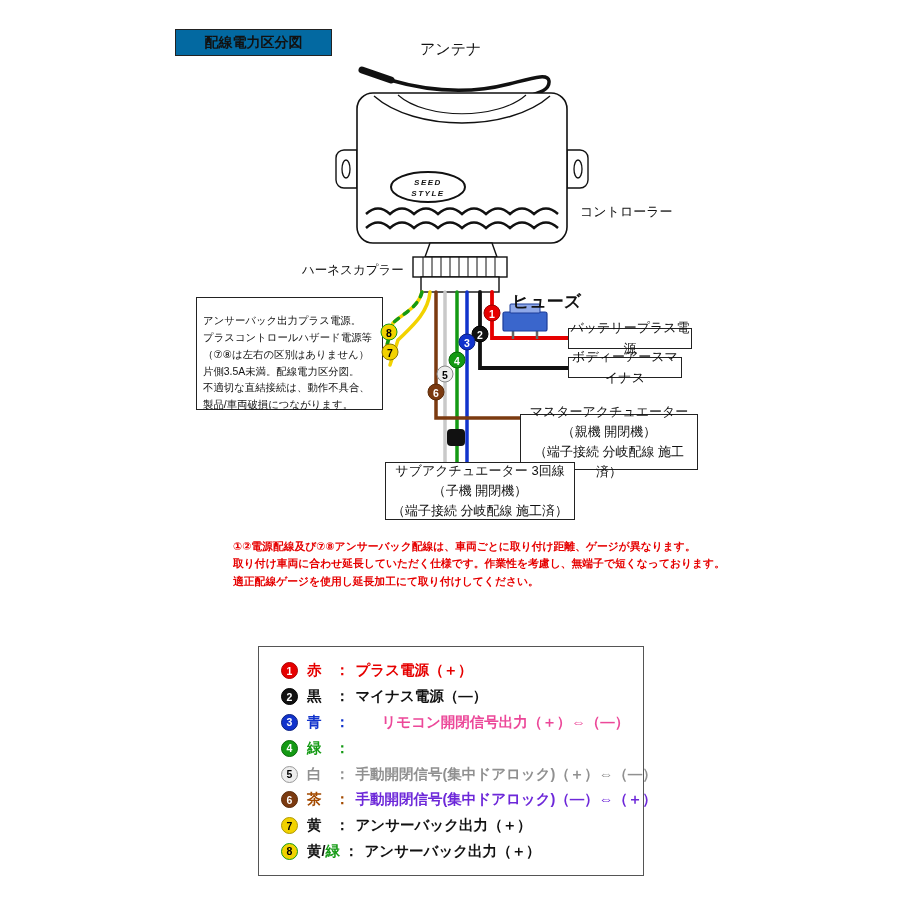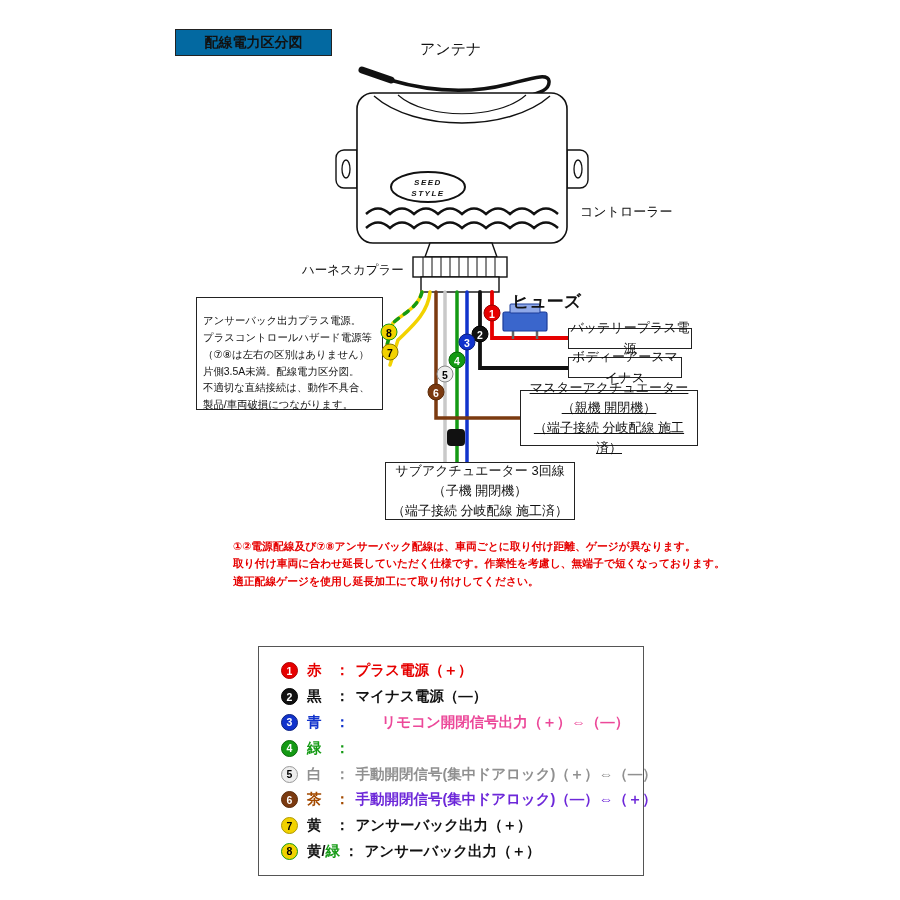--- a/index.html
+++ b/index.html
@@ -15,21 +15,21 @@
   .antenna-lbl    { left:420px; top:40px;  font-size:15px; }
   .controller-lbl { left:580px; top:203px; font-size:13px; }
   .coupler-lbl    { left:302px; top:262px; font-size:12.5px; }
   .fuse-lbl       { left:512px; top:290px; font-size:17px; font-weight:600; }
 
   .box { position:absolute; background:#fff; border:1.2px solid #222; z-index:2;
     box-sizing:border-box; font-size:13px; line-height:1.55; }
   .box.center { display:flex; flex-direction:column; align-items:center; justify-content:center; text-align:center; }
   .battery-box { left:568px; top:328px; width:124px; height:21px; }
   .earth-box   { left:568px; top:357px; width:114px; height:21px; }
-  .master-box  { left:520px; top:390px; width:178px; height:56px;text-decoration:underline; }
+  .master-box  { left:520px; top:414px; width:178px; height:56px; }
   .sub-box     { left:385px; top:462px; width:190px; height:58px; }
   .note-box    { left:185px; top:297px; width:187px; height:113px; padding:15px 6px;
                  font-size:10.4px; line-height:1.62;margin-left:11px; }
 
   .warning { position:absolute; left:233px; top:538px; z-index:2;
     font-size:10.8px; font-weight:600; line-height:1.62; color:#e60000; white-space:nowrap; }
 
   .marker { position:absolute; width:17px; height:17px; border-radius:50%;
     border:1.5px solid #333; display:flex; align-items:center; justify-content:center;
     font-size:10.5px; font-weight:bold; transform:translate(-50%,-50%); z-index:3; box-sizing:border-box; }

